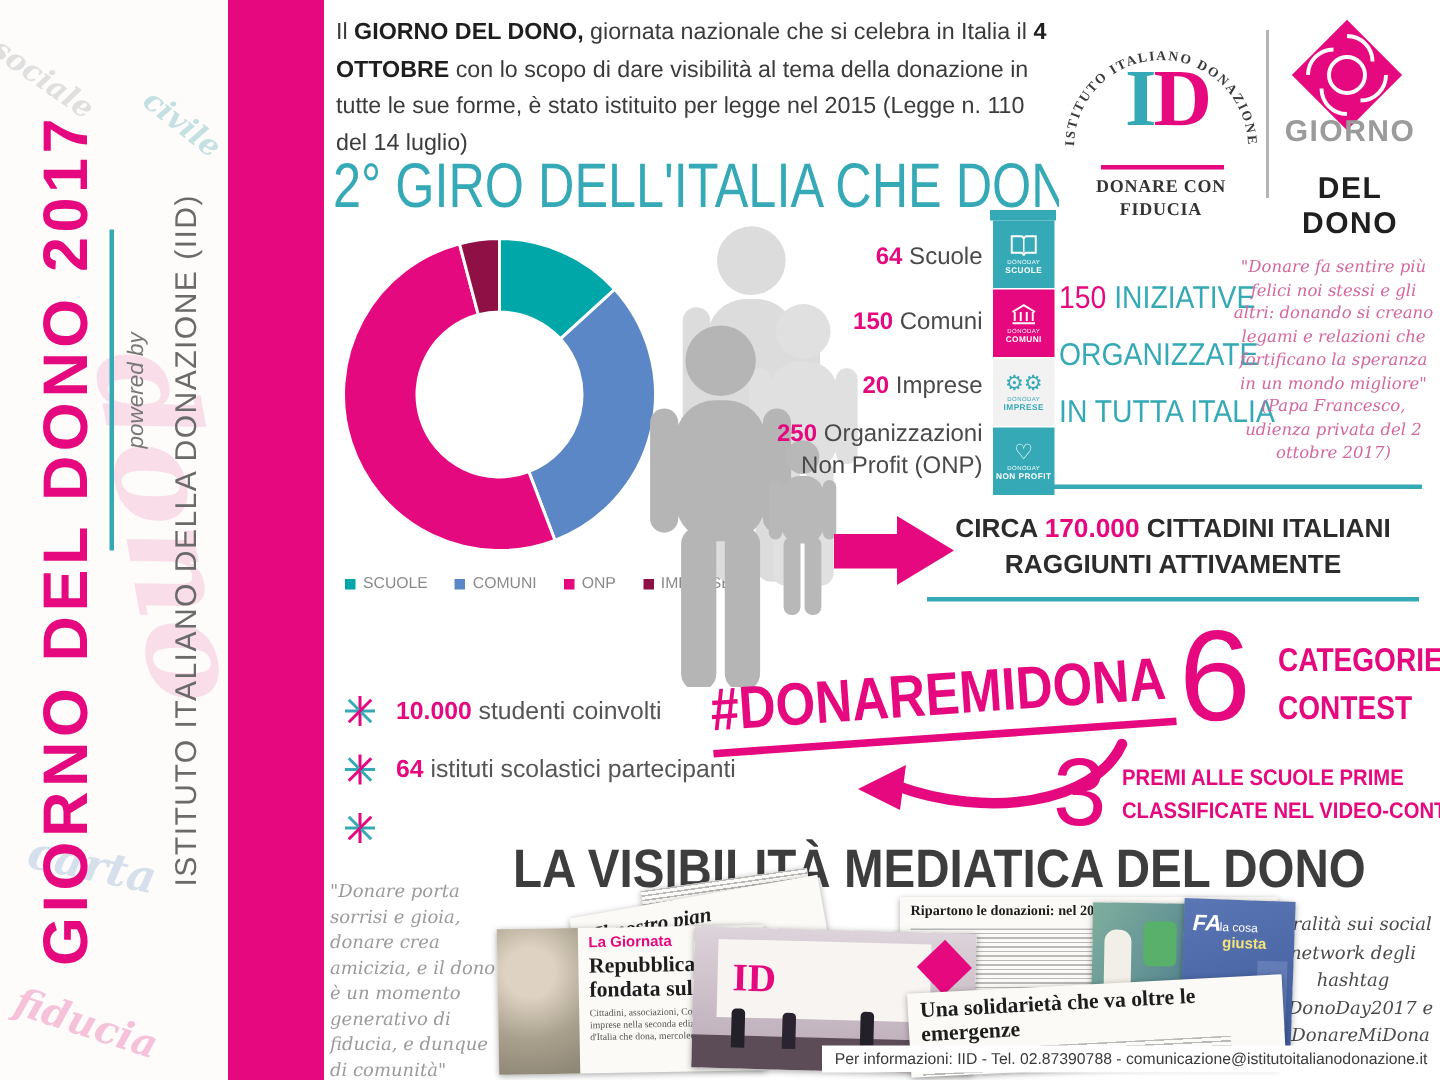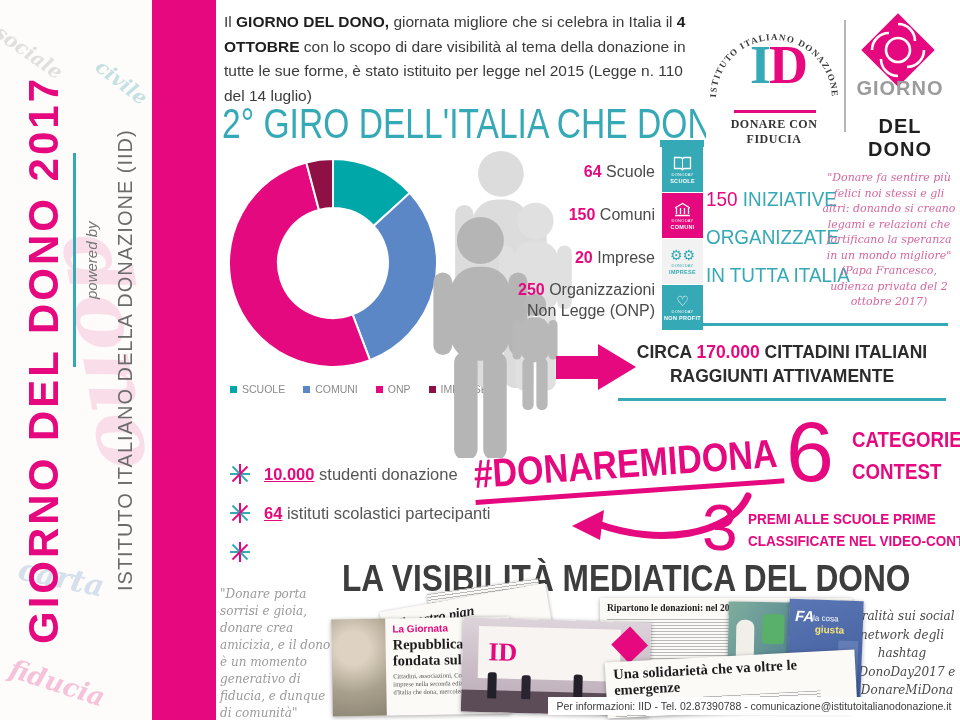--- a/index.html
+++ b/index.html
@@ -59,21 +59,21 @@
   .arrow-stem{left:556px;top:356px;width:42px;height:23px;background:var(--pink);}
   .arrow-head{left:598px;top:344px;width:0;height:0;border-top:23px solid transparent;
               border-bottom:23px solid transparent;border-left:38px solid var(--pink);}
   .reach{left:618px;top:340px;width:328px;text-align:center;font-size:17.5px;font-weight:bold;
          color:#2c2c2c;line-height:24px;}
   .reach b{color:var(--pink);}
   
   .protag{left:228px;top:404px;font-size:17.5px;font-style:italic;color:#555;line-height:26px;width:330px;}
   .protag b{color:var(--pink);font-weight:normal;}
   .bullet{position:absolute;left:228px;display:flex;align-items:center;gap:12px;font-size:16.5px;color:#555;}
-  .bullet b{color:var(--pink);text-decoration:underline;}
+  .bullet b{color:var(--pink);}
   
   .hashtag{left:474px;top:452px;font-size:40px;font-weight:bold;color:var(--pink);white-space:nowrap;
            transform:rotate(-4deg) scaleX(.85);transform-origin:left center;
            border-bottom:5px solid var(--pink);padding:0 6px 3px 0;}
   .big6{left:786px;top:408px;font-size:86px;color:var(--pink);line-height:86px;}
   .cat{left:852px;top:424px;font-size:22px;font-weight:bold;color:var(--pink);line-height:32px;
        transform:scaleX(.85);transform-origin:left top;white-space:nowrap;}
   .big3{left:702px;top:498px;font-size:64px;color:var(--pink);line-height:60px;}
   .premi{left:748px;top:508px;font-size:15px;font-weight:bold;color:var(--pink);line-height:22px;
          transform:scaleX(.9);transform-origin:left top;white-space:nowrap;}
@@ -102,21 +102,21 @@
     <span class="wm" style="left:18px;top:560px;font-size:30px;color:#a7bcdc;opacity:.45;transform:rotate(12deg)">carta</span>
     <span class="wm" style="left:8px;top:668px;font-size:26px;color:#f09cc6;opacity:.6;transform:rotate(18deg)">fiducia</span>
     <div class="abs v-title">GIORNO DEL DONO 2017</div>
     <div class="abs v-line"></div>
     <div class="abs v-powered">powered by</div>
     <div class="abs v-org">ISTITUTO ITALIANO DELLA DONAZIONE (IID)</div>
   </div>
   <div class="abs magenta-bar"></div>
 
   <div class="abs intro">
-    <span>Il </span><b>GIORNO DEL DONO,</b><span> giornata migliore che si celebra in Italia il </span><b>4 OTTOBRE</b><span> con lo scopo di dare visibilità al tema della donazione in tutte le sue forme, è stato istituito per legge nel 2015 (Legge n. 110 del 14 luglio)</span>
+    <span>Il </span><b>GIORNO DEL DONO,</b><span> giornata nazionale che si celebra in Italia il </span><b>4 OTTOBRE</b><span> con lo scopo di dare visibilità al tema della donazione in tutte le sue forme, è stato istituito per legge nel 2015 (Legge n. 110 del 14 luglio)</span>
   </div>
   <div class="abs main-title">2° GIRO DELL'ITALIA CHE DONA</div>
   <div class="abs title-underline"></div>
 
   <div class="abs logo-box">
     <svg class="lb" style="left:0;top:0" width="136" height="110" viewBox="0 0 136 110">
       <path id="arcp" d="M 10 92 A 58 58 0 0 1 126 92" fill="none"></path>
       <text font-family="Liberation Serif, serif" font-size="9" font-weight="bold" fill="#3a3a3a" letter-spacing="1.2">
         <textPath href="#arcp" startOffset="50%" text-anchor="middle">ISTITUTO ITALIANO DONAZIONE</textPath>
       </text>
@@ -163,21 +163,21 @@
       </defs>
     <use href="#person" fill="#dcdcdc" transform="translate(22,4) scale(1.83)"></use>
     <use href="#person" fill="#e0e0e0" transform="translate(68,56) scale(1.45)"></use>
     <use href="#person" fill="#b5b5b5" transform="translate(0,70) scale(1.88)"></use>
     <use href="#person" fill="#b8b8b8" transform="translate(84,147) scale(0.9)"></use>
   </svg>
 
   <div class="stat" style="top:161px"><b>64</b> <span>Scuole</span></div>
   <div class="stat" style="top:204px"><b>150</b> <span>Comuni</span></div>
   <div class="stat" style="top:247px"><b>20</b> <span>Imprese</span></div>
-  <div class="stat" style="top:279px"><b>250</b> <span>Organizzazioni</span><br><span>Non Legge (ONP)</span></div>
+  <div class="stat" style="top:279px"><b>250</b> <span>Organizzazioni</span><br><span>Non Profit (ONP)</span></div>
 
   <div class="badge teal" style="top:147px">
     <svg width="19" height="15" viewBox="0 0 19 15">
         <path d="M1.5 1.5 h6 a2 2 0 0 1 2 2 a2 2 0 0 1 2 -2 h6 v11 h-6 a2 2 0 0 0 -2 2 a2 2 0 0 0 -2 -2 h-6 z" fill="none" stroke="#fff" stroke-width="1.3"></path>
         <line x1="9.5" y1="3.5" x2="9.5" y2="12" stroke="#fff" stroke-width="1"></line>
       </svg>
     <span class="t1">DONODAY</span>
     <span class="t2">SCUOLE</span>
   </div>
   <div class="badge pink" style="top:193px">
@@ -218,21 +218,21 @@
   <div class="abs tline" style="left:618px;top:398px;width:328px"></div>
 
 
   <div class="bullet" style="top:462px">
     <svg width="24" height="24" viewBox="0 0 24 24">
         <line x1="2" y1="12" x2="22" y2="12" stroke="#35A9B6" stroke-width="2"></line>
         <line x1="12" y1="2" x2="12" y2="22" stroke="#E5087E" stroke-width="2"></line>
         <line x1="4.5" y1="4.5" x2="19.5" y2="19.5" stroke="#35A9B6" stroke-width="2"></line>
         <line x1="19.5" y1="4.5" x2="4.5" y2="19.5" stroke="#E5087E" stroke-width="2"></line>
       </svg>
-    <span><b>10.000</b> <span>studenti donazione</span></span>
+    <span><b>10.000</b> <span>studenti coinvolti</span></span>
   </div>
   <div class="bullet" style="top:501px">
     <svg width="24" height="24" viewBox="0 0 24 24">
         <line x1="2" y1="12" x2="22" y2="12" stroke="#35A9B6" stroke-width="2"></line>
         <line x1="12" y1="2" x2="12" y2="22" stroke="#E5087E" stroke-width="2"></line>
         <line x1="4.5" y1="4.5" x2="19.5" y2="19.5" stroke="#35A9B6" stroke-width="2"></line>
         <line x1="19.5" y1="4.5" x2="4.5" y2="19.5" stroke="#E5087E" stroke-width="2"></line>
       </svg>
     <span><b>64</b> <span>istituti scolastici partecipanti</span></span>
   </div>

